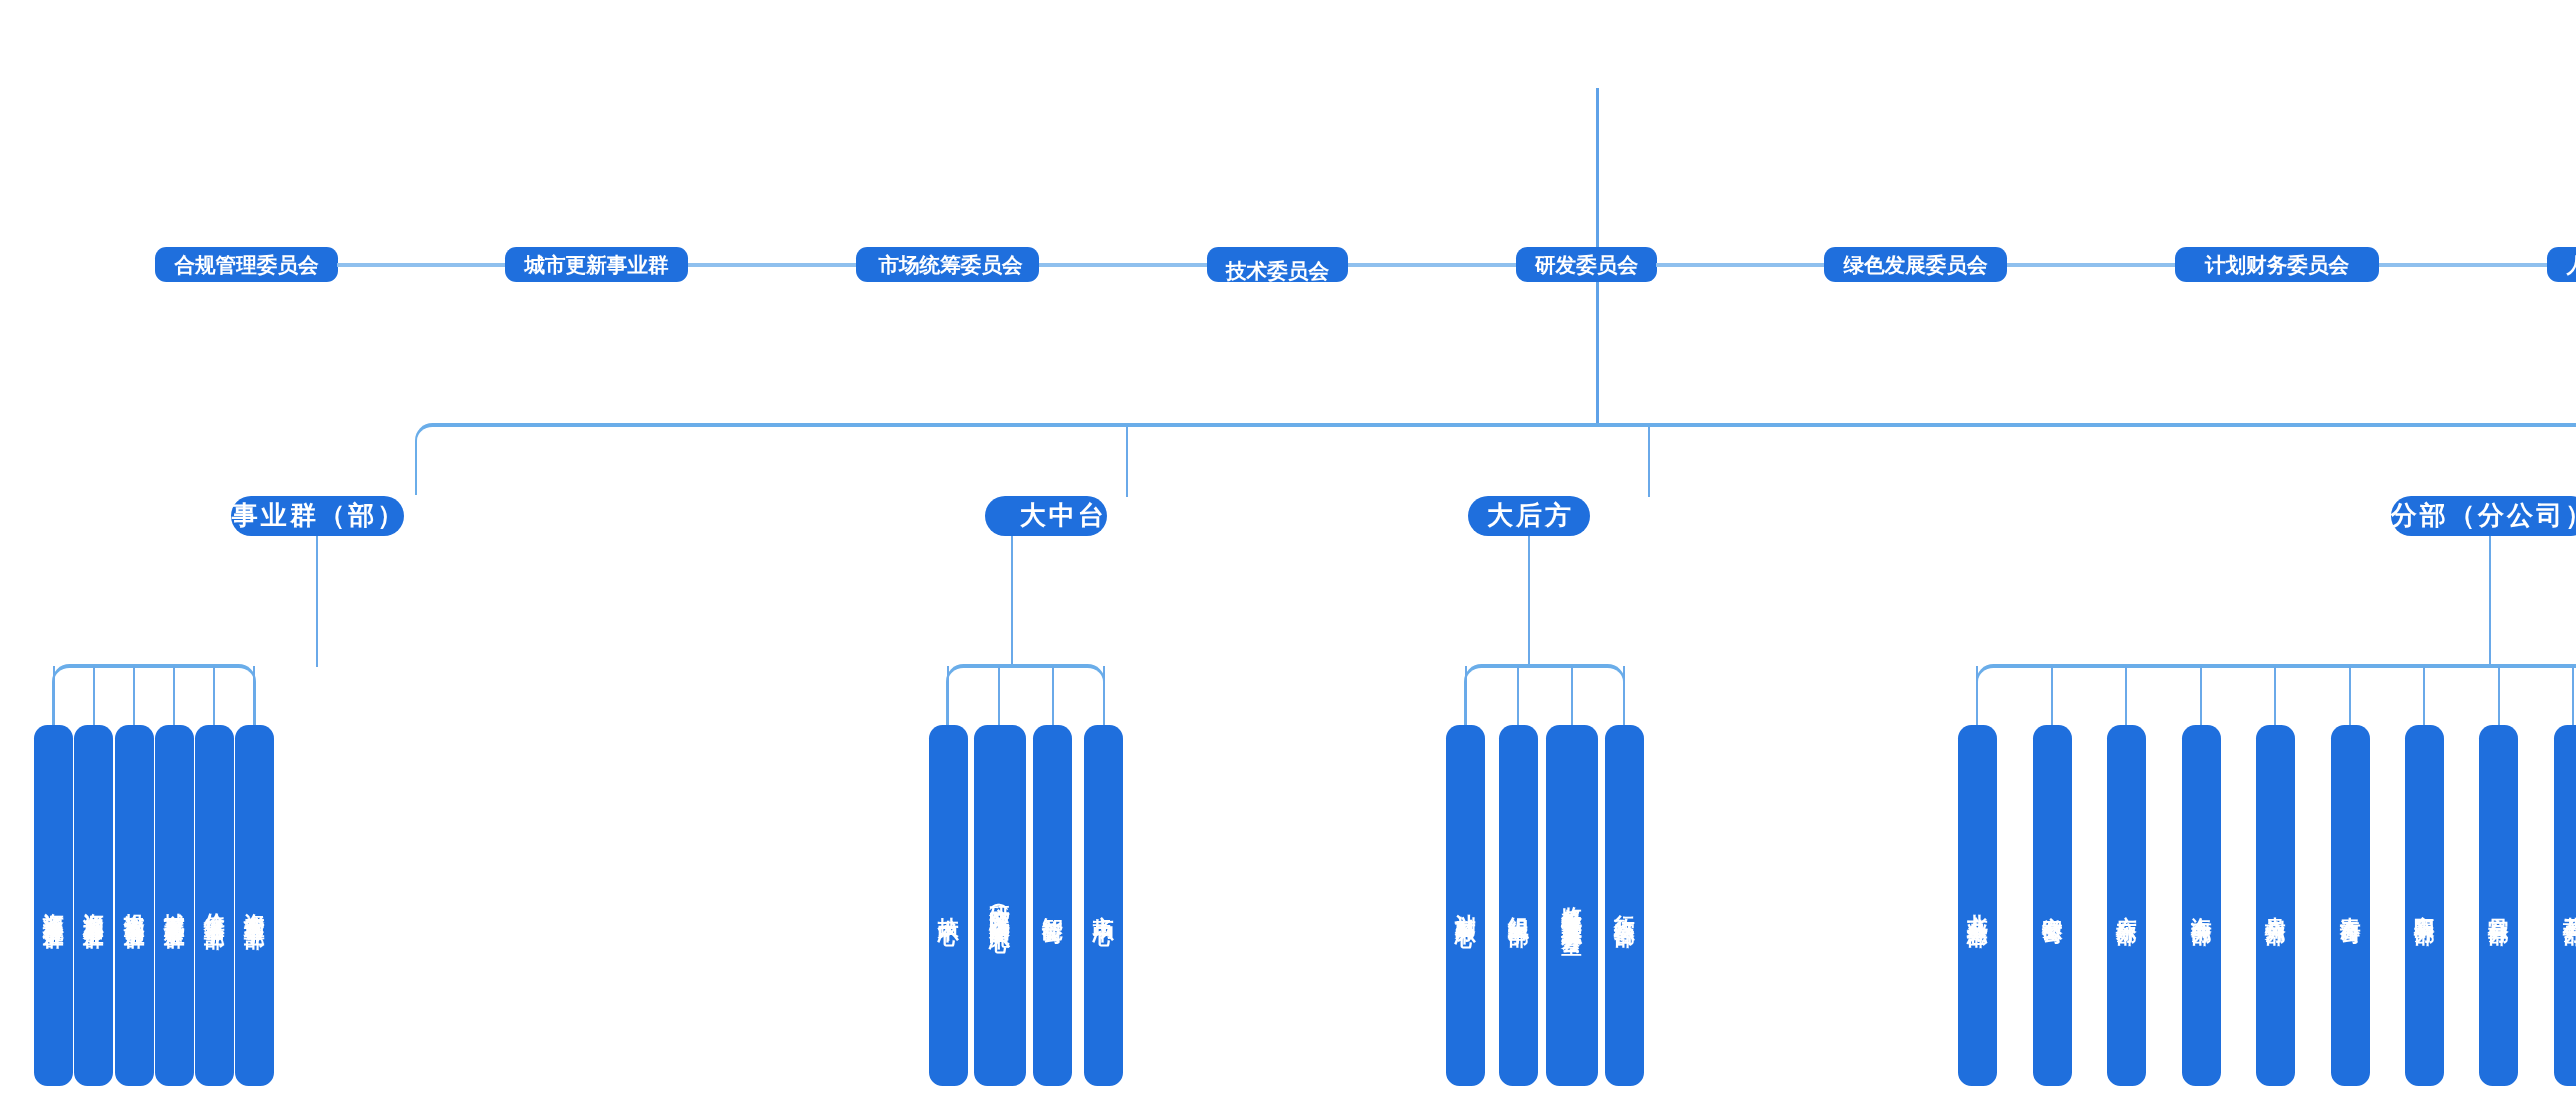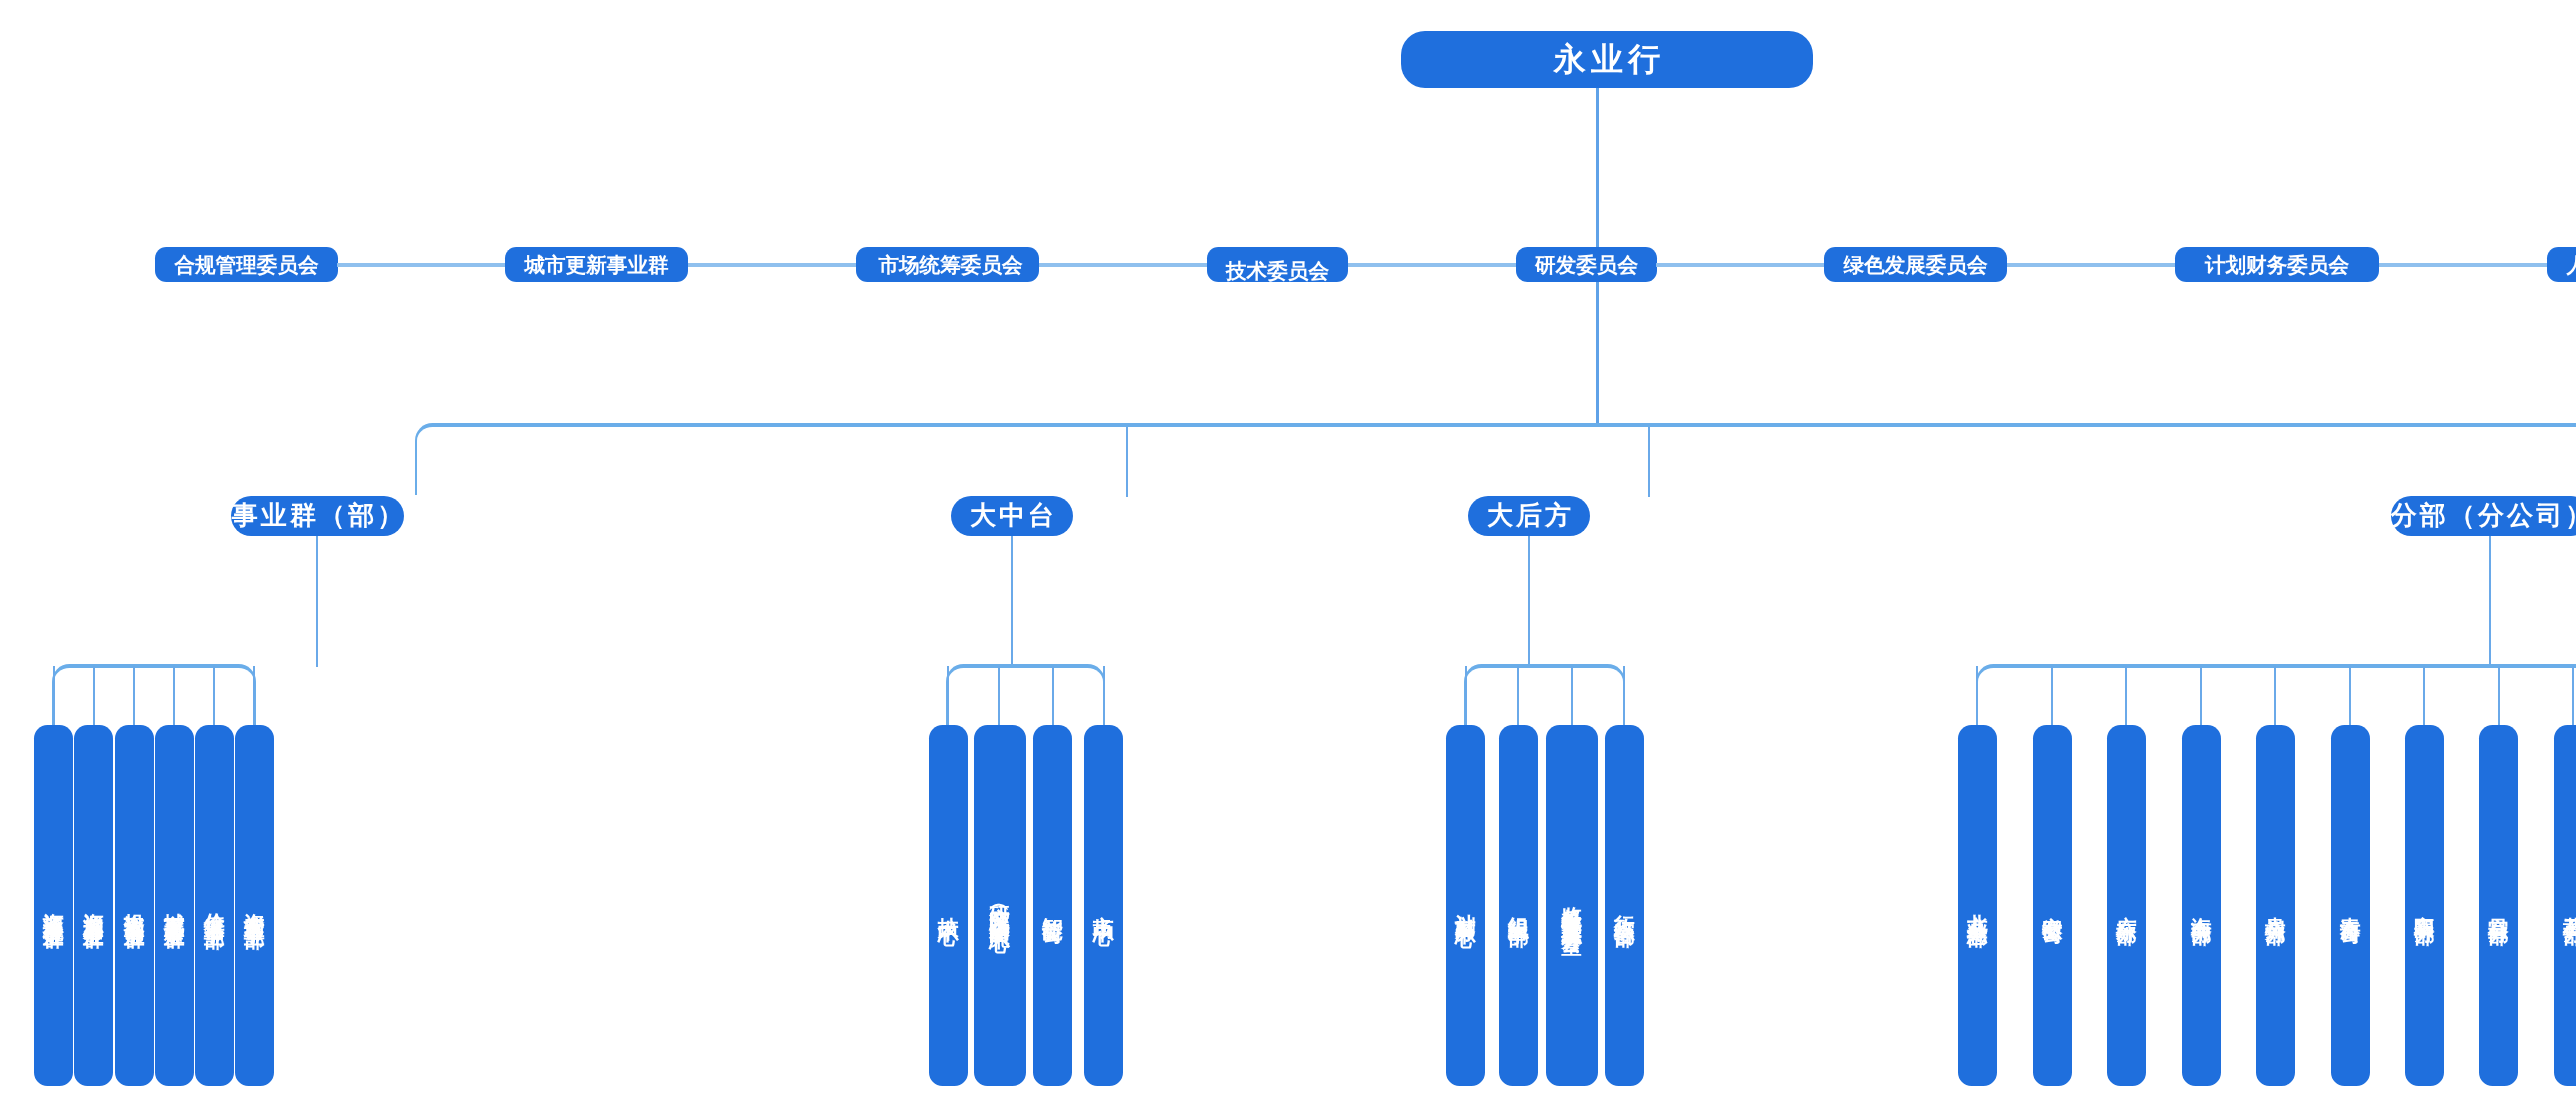--- a/index.html
+++ b/index.html
@@ -99,23 +99,20 @@
     position: absolute;
     height: 4.1px;
     background: #8fc0ee;
   }
 </style>
 </head>
 <body>
 
 <div id="canvas">
 
-  <div class="node root-node" style="left:1401px; top:31px; width:412px; height:57px;">
-    <span>永业行</span>
-  </div>
 
   <div class="vline" style="left:1596px; top:88px; height:160px;"></div>
 
   <div id="committee-row">
       <div class="node committee" style="left: 155px; top: 247px; width: 183px;">
         <span>合规管理委员会</span>
       </div>
       <div class="hconn" style="left: 337px; top: 263px; width: 168px;"></div>
       <div class="node committee" style="left: 505px; top: 247px; width: 183px;">
         <span>城市更新事业群</span>
@@ -150,21 +147,21 @@
 
   <div class="bus" style="left:415px; top:423px; width:2187px; height:72px;"></div>
 
   <div class="vline thin" style="left:1126px; top:427px; height:70px;"></div>
   <div class="vline thin" style="left:1648px; top:427px; height:70px;"></div>
 
   <div id="group-layer">
       <div class="node group-node" style="left: 231px; top: 496px; width: 173px;">
         <span>事业群（部）</span>
       </div>
-      <div class="node group-node" style="left: 951px; top: 496px; width: 122px;">
+      <div class="node group-node" style="left: 985px; top: 496px; width: 122px; justify-content: flex-end;">
         <span>大中台</span>
       </div>
       <div class="node group-node" style="left: 1468px; top: 496px; width: 122px;">
         <span>大后方</span>
       </div>
       <div class="node group-node" style="left: 2391px; top: 496px; width: 200px;">
         <span>分部（分公司）</span>
       </div>
     </div>
 

